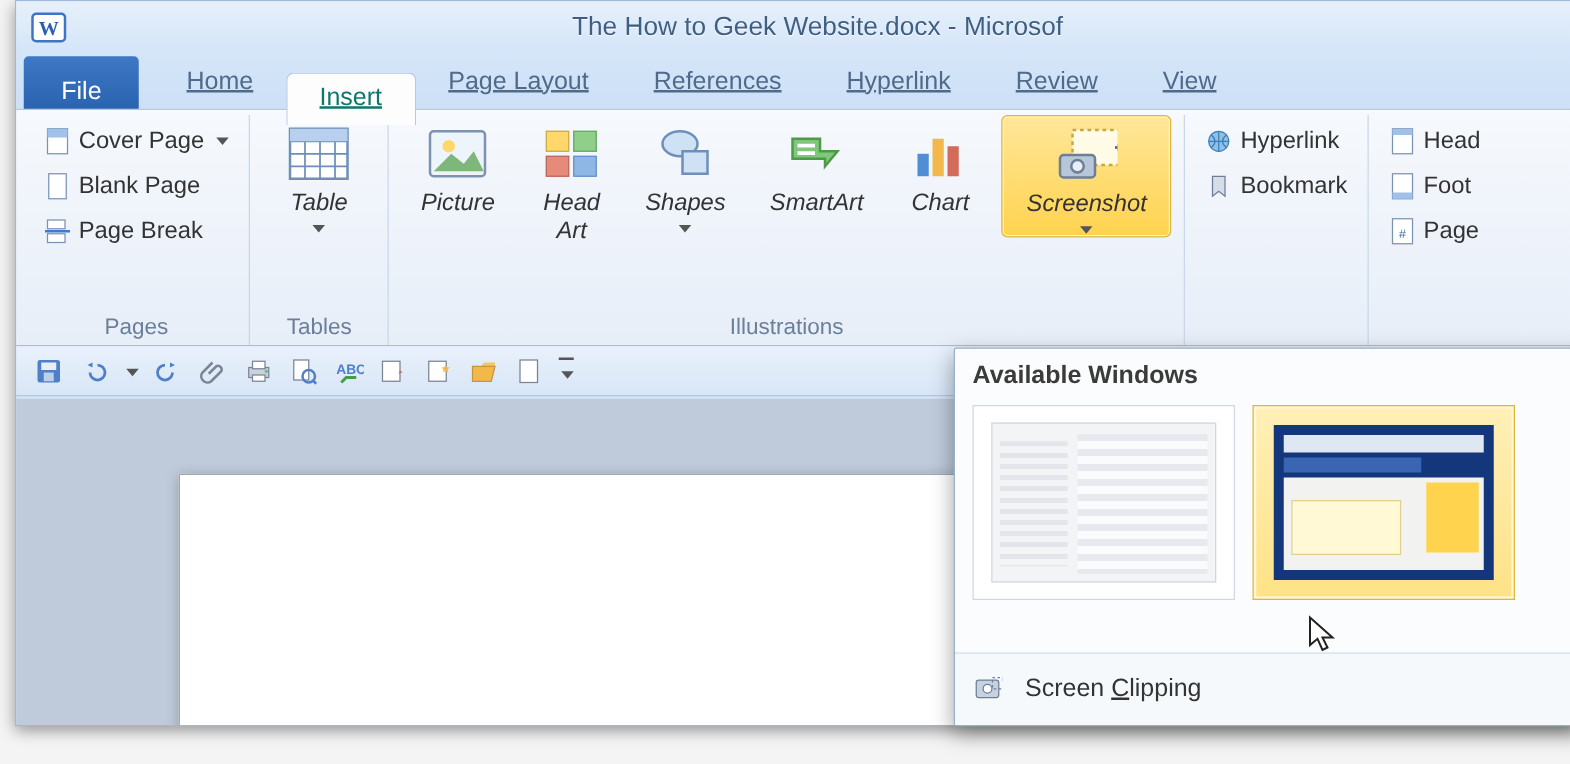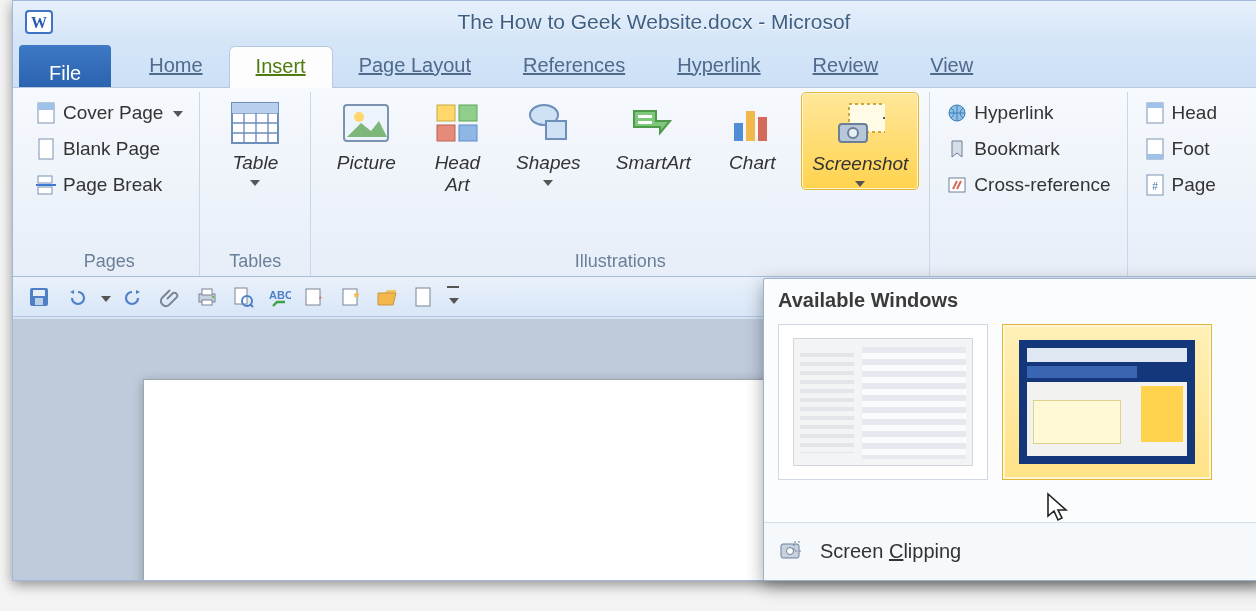--- a/index.html
+++ b/index.html
@@ -64,25 +64,25 @@
     font-size: 20px;
     color: #4f6a8a;
     padding: 8px 26px 10px 26px;
     height: 42px;
     display:flex;align-items:center;
     border-radius: 6px 6px 0 0;
     text-decoration: underline;
   }
   .tab.active {
     background: #fdfdfd;
-    color: #4d7c0f;
+    color: #0f766e;
     border: 1px solid #b7c9df;
     border-bottom: none;
     position: relative;
-    top: 1px;
+    top: 13px;
   }
   
   .ribbon {
     background: linear-gradient(#f6f9fd,#e7eef8);
     border-top: 1px solid #b7c9df;
     border-bottom: 1px solid #a9bed8;
     height: 190px;
     display: flex;
     padding: 4px 0 0 6px;
     overflow:hidden;
@@ -342,21 +342,21 @@
         <div class="big-btn" style="width:78px">
           <span class="icon-lg">
             <svg width="48" height="44">
                 <rect x="6" y="22" width="9" height="18" fill="#4f8ed6"></rect>
                 <rect x="18" y="10" width="9" height="30" fill="#f2b84b"></rect>
                 <rect x="30" y="16" width="9" height="24" fill="#d46a5a"></rect>
               </svg>
           </span>
           <span>Chart</span>
         </div>
-        <div class="big-btn highlight" style="width:118px">
+        <div class="big-btn highlight" style="width:136px">
           <span class="icon-lg">
             <svg width="58" height="48">
               <rect x="14" y="4" width="38" height="28" fill="#fffbe6" stroke="#c7a93e" stroke-dasharray="3 3" stroke-width="2"></rect>
               <rect x="4" y="24" width="28" height="18" rx="3" fill="#b7c7d9" stroke="#6c7f97" stroke-width="2"></rect>
               <circle cx="18" cy="33" r="5" fill="#e8eef5" stroke="#6c7f97" stroke-width="2"></circle>
               <path d="M48 18 h6 M51 15 v6" stroke="#4a5a72" stroke-width="2"></path>
             </svg>
           </span>
           <span>Screenshot</span>
           <span class="tiny-down"></span>
@@ -377,29 +377,20 @@
             </span>
             <span>Hyperlink</span>
           </div>
           <div class="small-btn">
             <span class="icon-sm">
               <svg width="22" height="20">
                   <path d="M6 2h10v16l-5-4-5 4z" fill="#d7dde6" stroke="#6c7f97"></path>
                 </svg>
             </span>
             <span>Bookmark</span>
-          </div>
-          <div class="small-btn">
-            <span class="icon-sm">
-              <svg width="22" height="20">
-                  <rect x="3" y="3" width="16" height="14" fill="#fff" stroke="#6c7f97"></rect>
-                  <path d="M7 14 l4 -8 M11 14 l4 -8" stroke="#d46a5a" stroke-width="2"></path>
-                </svg>
-            </span>
-            <span>Cross-reference</span>
           </div>
         </div>
       </div>
       <div class="group-label">&nbsp;</div>
     </div>
 
     <div class="group" style="border-right:none">
       <div class="group-body">
         <div class="stack">
           <div class="small-btn">

